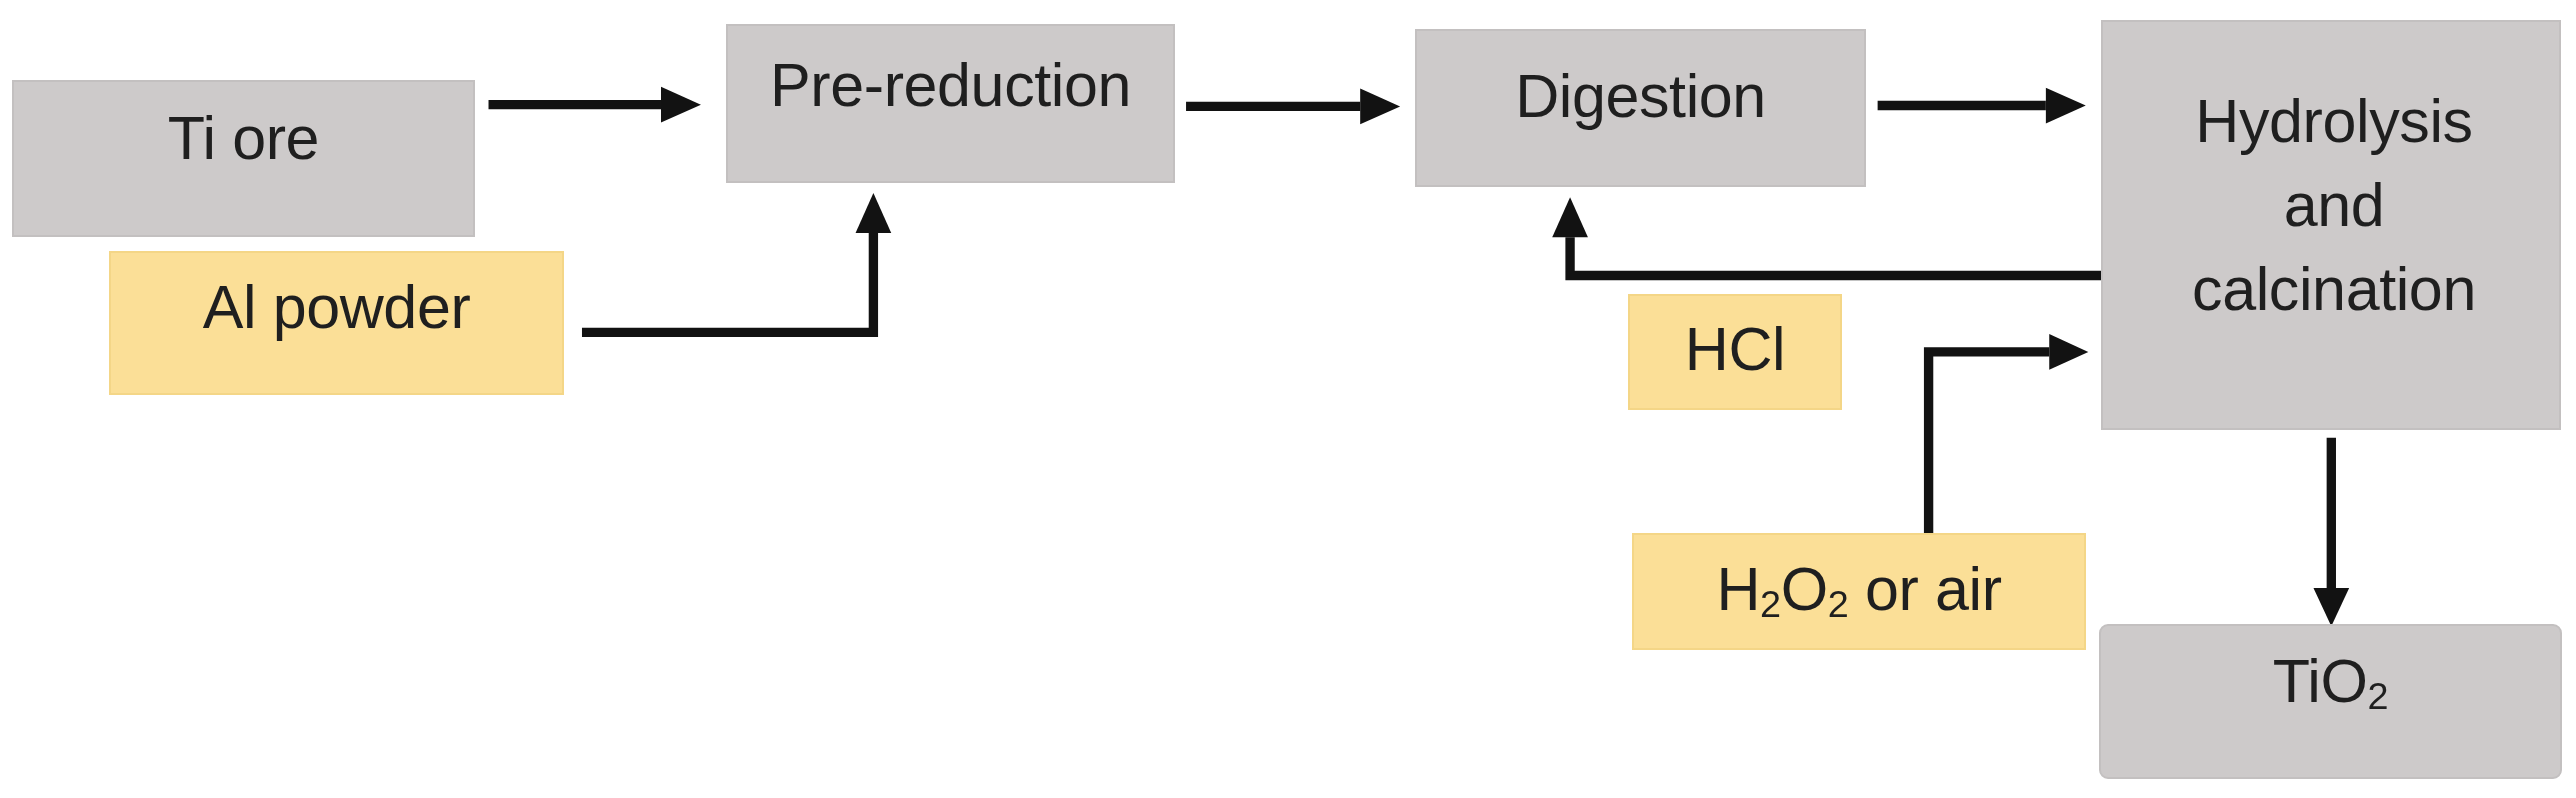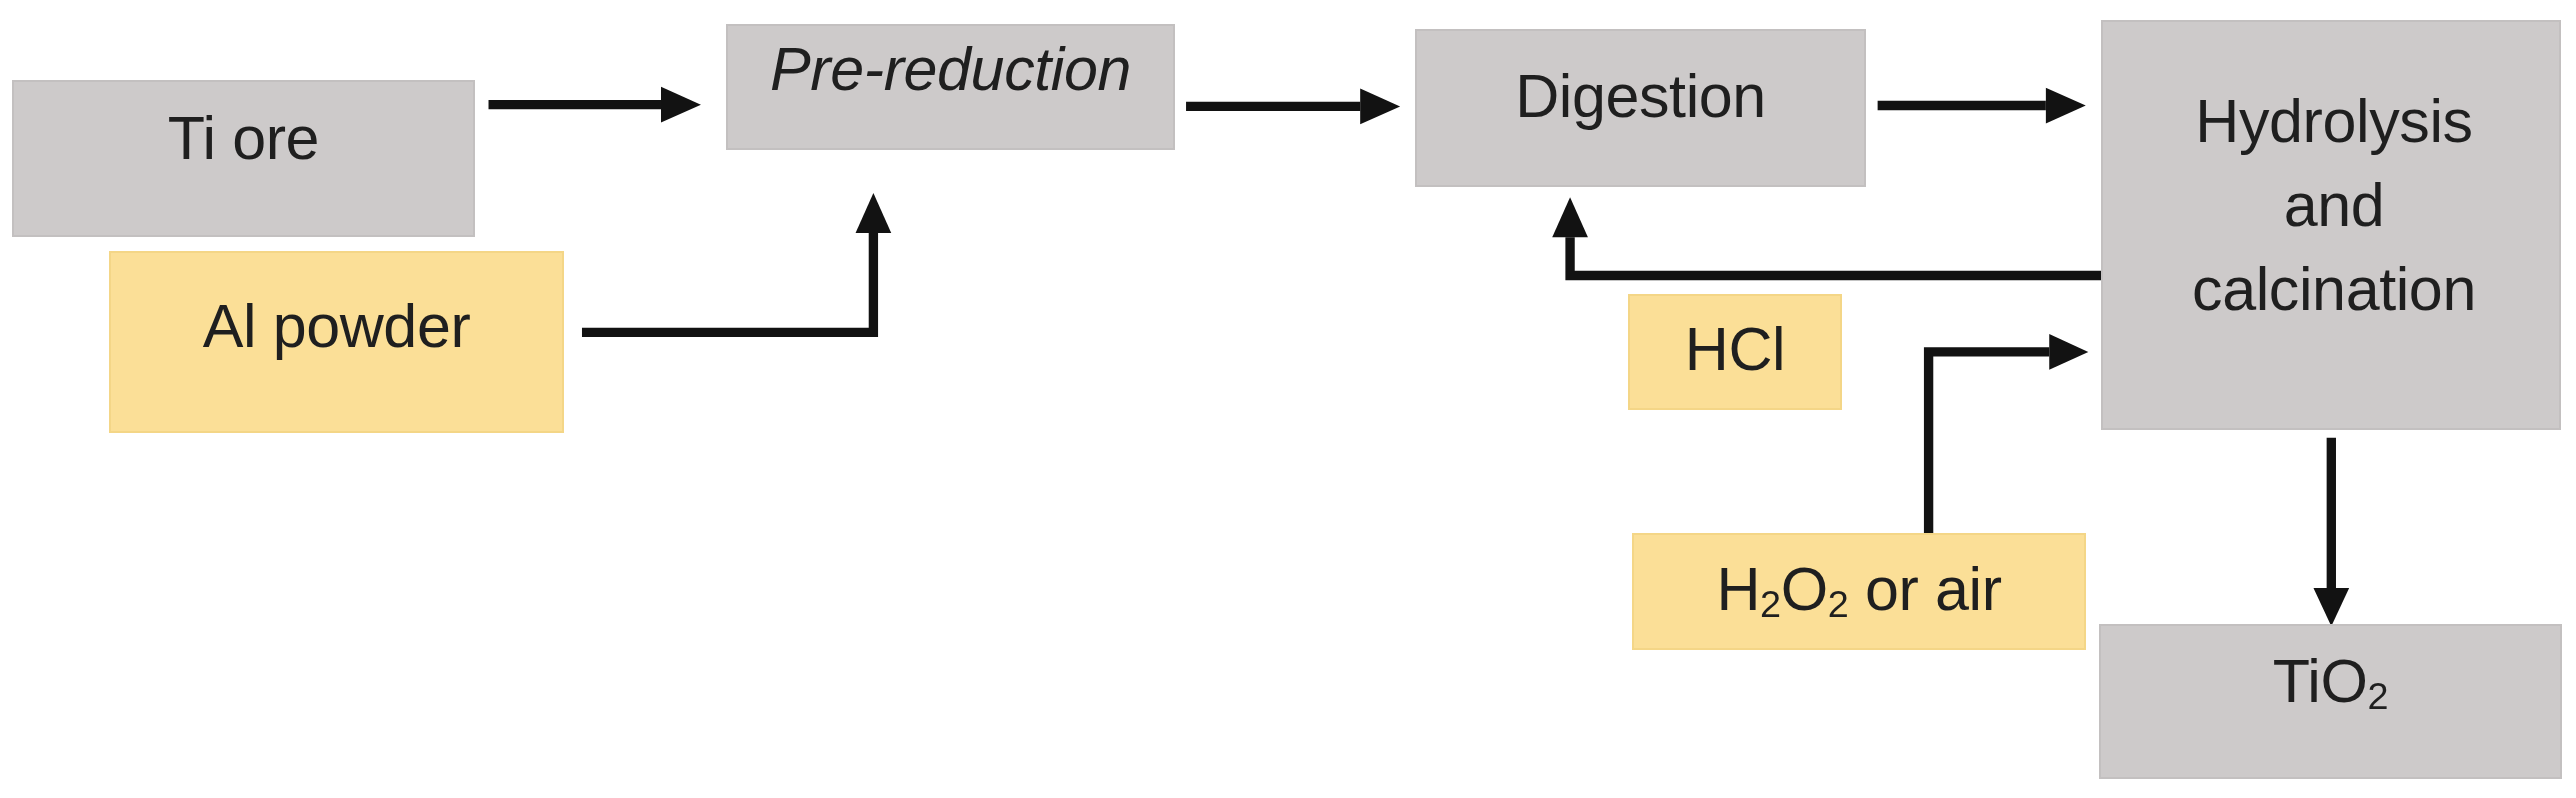--- a/index.html
+++ b/index.html
@@ -55,25 +55,25 @@
     border: 2.5px solid var(--input-border, #f4d687);
   }
   .multiline { white-space: pre-line; line-height: 1.38; }
   sub {
     font-size: 0.62em;
     vertical-align: -0.18em;
     line-height: 0;
   }
   
   .n-ti-ore        { left: 12px;   top: 32px;  width: 463px; height: 157px; padding-bottom: 41px; margin-top: 48px; }
-  .n-pre-reduction { left: 726px;  top: 24px;  width: 449px; height: 126px; padding-bottom: 37px; font-style: italic; }
+  .n-pre-reduction { left: 726px;  top: 24px;  width: 449px; height: 159px; padding-bottom: 37px; }
   .n-digestion     { left: 1415px; top: 29px;  width: 451px; height: 158px; padding-bottom: 24px; }
   .n-hydrolysis    { left: 2101px; top: 19.5px;  width: 460px; height: 410px; padding-bottom: 39px; padding-left: 6px; }
-  .n-tio2          { left: 2099px; top: 624px; width: 463px; height: 155px; padding-bottom: 42px; }
-  .n-al-powder     { left: 109px;  top: 251px; width: 455px; height: 182px; padding-bottom: 32px; }
+  .n-tio2          { left: 2099px; top: 624px; width: 463px; height: 155px; padding-bottom: 42px; border-radius: 9px; }
+  .n-al-powder     { left: 109px;  top: 251px; width: 455px; height: 144px; padding-bottom: 32px; }
   .n-hcl           { left: 1628px; top: 294px; width: 214px; height: 116px; padding-bottom: 5.1px; }
   .n-h2o2          { left: 1585px; top: 533px; width: 454px; height: 117px; padding-bottom: 5.1px; margin-left: 47px; }
 </style>
 </head>
 <body>
 
 <div class="canvas">
 
   <svg class="edges" viewBox="0 0 3032 940">
     <g>

